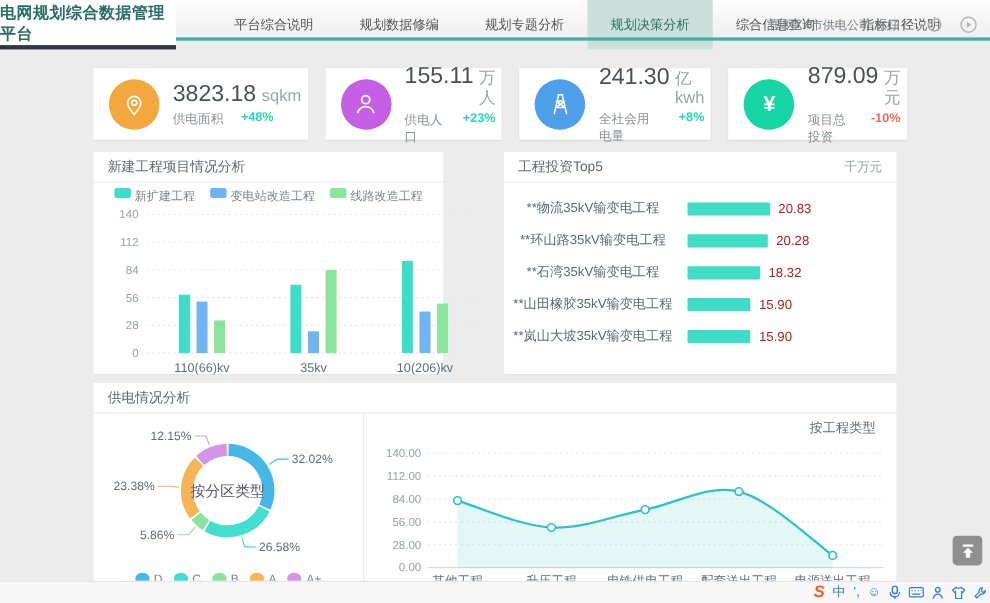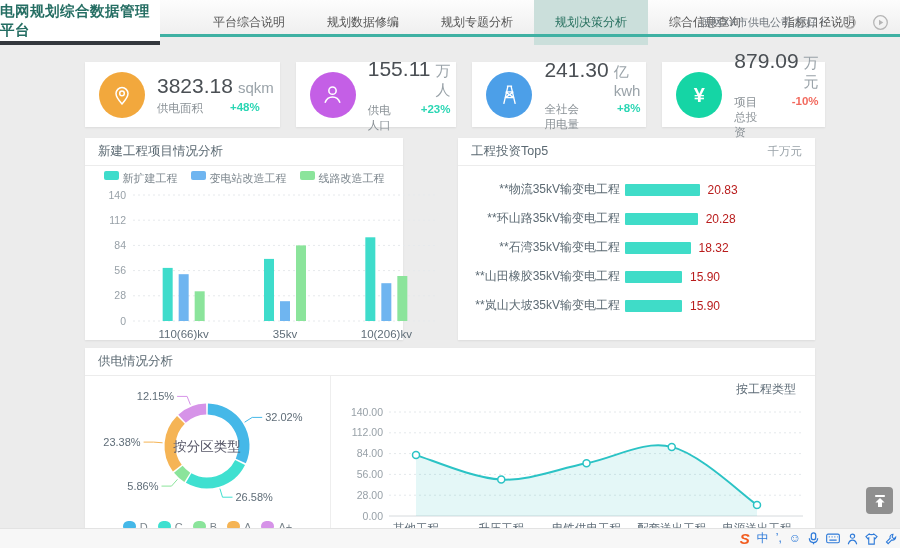--- a/index.html
+++ b/index.html
@@ -24,21 +24,21 @@
   
   .kpi-row{position:absolute;left:85px;top:62px;width:730px;display:flex;gap:16px;}
   .kpi-card{flex:1;height:65px;background:#fff;box-shadow:0 1px 2px rgba(0,0,0,0.07);
             display:flex;align-items:center;}
   .kpi-circle{width:46px;height:46px;border-radius:50%;margin:0 12px 0 14px;flex:none;
               display:flex;align-items:center;justify-content:center;}
   .kpi-main{flex:1;min-width:0;padding-right:6px;}
   .kpi-value-row{display:flex;align-items:baseline;gap:5px;}
   .kpi-value{font-size:21px;color:#4a4f54;}
   .kpi-unit{font-size:15px;color:#9aa3a9;}
-  .kpi-sub{display:flex;gap:27px;font-size:11.5px;color:#8a9196;margin-top:3px;}
+  .kpi-sub{display:flex;gap:16px;font-size:11.5px;color:#8a9196;margin-top:3px;}
   .kpi-change{font-weight:bold;}
 
   
   .panel{position:absolute;background:#fff;box-shadow:0 1px 2px rgba(0,0,0,0.07);}
   .panel-head{height:27px;border-bottom:1px solid #ececec;display:flex;align-items:center;
               justify-content:space-between;padding:0 13px;font-size:12.5px;color:#5c6a73;}
   #panel-projects{left:85px;top:138px;width:318px;height:202px;}
   #panel-invest{left:458px;top:138px;width:357px;height:202px;}
   #panel-supply{left:85px;top:348px;width:730px;height:187px;}
 
@@ -48,21 +48,21 @@
   .sw{width:15px;height:9px;border-radius:2px;display:inline-block;}
 
   svg text.tick{font-size:10.5px;fill:#98a1a8;font-family:"Liberation Sans","DejaVu Sans",sans-serif;}
   svg text.cat{font-size:11.5px;fill:#5f6d78;font-family:"Liberation Sans","DejaVu Sans",sans-serif;}
   svg text.pct{font-size:11px;fill:#5f6d78;}
   svg text.donut-center{font-size:13.5px;fill:#556;}
   svg text.corner{font-size:12px;fill:#5f6d78;}
 
   .top5-list{padding-top:9px;}
   .top5-row{display:flex;align-items:center;height:29px;font-size:12px;color:#5c6a73;}
-  .top5-label{width:162px;text-align:right;flex:none;}
+  .top5-label{width:162px;text-align:center;flex:none;}
   .top5-bar{height:12px;background:#3fdcc8;margin-left:5px;border-radius:1px;flex:none;}
   .top5-val{margin-left:8px;color:#b91c1c;}
 
   .supply-body{display:flex;height:160px;}
   .donut-wrap{width:245px;position:relative;border-right:1px solid #eee;flex:none;}
   .donut-legend{position:absolute;left:0;bottom:3px;width:100%;display:flex;justify-content:center;
                 gap:10px;align-items:center;font-size:11px;color:#7c868d;}
   .dleg-marker{width:13px;height:9px;border-radius:7px 7px 5px 5px;display:inline-block;}
   .line-wrap{flex:1;position:relative;}
 

